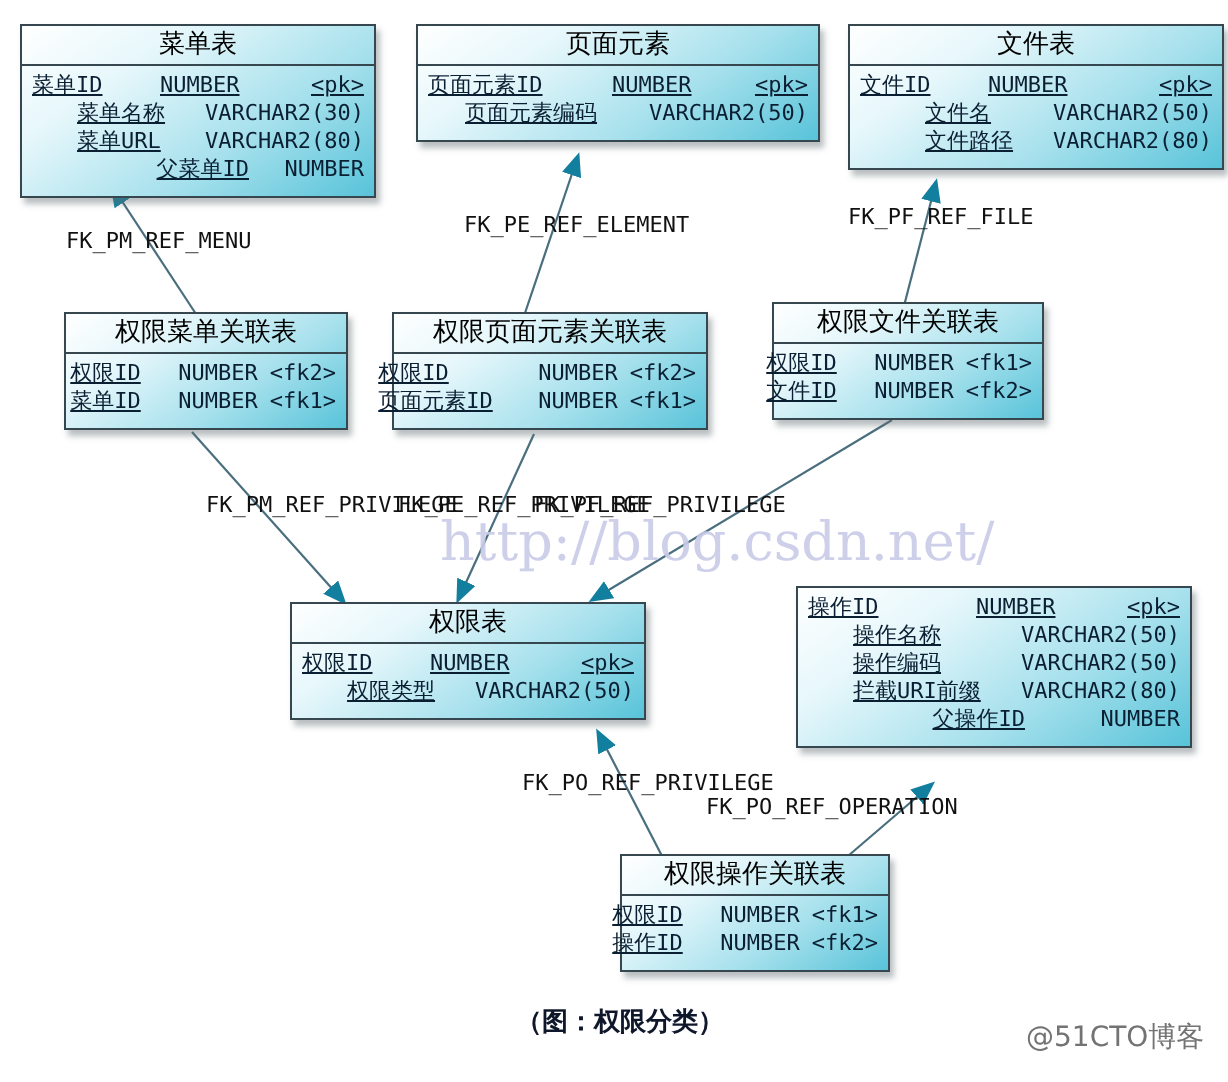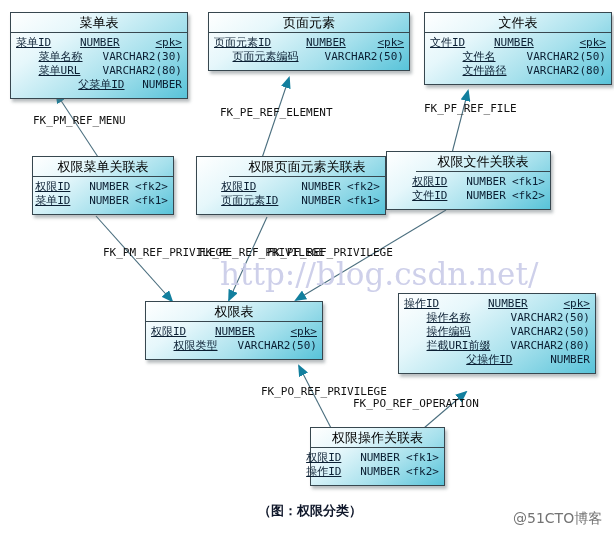--- a/index.html
+++ b/index.html
@@ -25,21 +25,21 @@
        font-family:"DejaVu Sans Mono","DejaVu Sans","Liberation Mono",monospace;justify-content:flex-end;}
   .c-name{flex:0 0 auto;width:var(--namew,60px);text-decoration:underline;}
   .c-type{flex:0 0 auto;}
   .c-key{margin-left:auto;padding-left:6px;}
   .row.pk .c-name,.row.pk .c-type,.row.pk .c-key{text-decoration:underline;}
   .fk-label{
     position:absolute;font-size:11px;color:#111;white-space:nowrap;
     font-family:"DejaVu Sans Mono","Liberation Mono",monospace;letter-spacing:0px;
   }
   .caption{position:absolute;left:258px;top:502px;font-size:13px;color:#0f172a;font-weight:bold;}
-  .wm-center{position:absolute;left:220px;top:256px;font-size:31px;color:#c9cbe8;
+  .wm-center{position:absolute;left:220px;top:256px;font-size:27px;color:#c9cbe8;
              font-family:"DejaVu Serif","Liberation Serif",serif;opacity:0.9;}
   .wm-corner{position:absolute;left:513px;top:510px;font-size:14px;color:#737373;}
 </style>
 </head>
 <body>
 
 <div class="canvas">
 
   <svg class="arrows" width="614" height="541" viewBox="0 0 614 541">
     <defs>
@@ -128,37 +128,37 @@
         <span class="c-key">&lt;fk2&gt;</span>
       </div>
       <div class="row">
         <span class="c-name">菜单ID</span>
         <span class="c-type">NUMBER</span>
         <span class="c-key">&lt;fk1&gt;</span>
       </div>
     </div>
   </div>
 
-  <div class="etable" style="left:196px;top:156px;width:156px;padding-left:32px;--namew:80px;">
+  <div class="etable" style="left:196px;top:156px;width:156px;--namew:80px;">
     <div class="etable-title">权限页面元素关联表</div>
     <div class="etable-body">
       <div class="row">
         <span class="c-name">权限ID</span>
         <span class="c-type">NUMBER</span>
         <span class="c-key">&lt;fk2&gt;</span>
       </div>
       <div class="row">
         <span class="c-name">页面元素ID</span>
         <span class="c-type">NUMBER</span>
         <span class="c-key">&lt;fk1&gt;</span>
       </div>
     </div>
   </div>
 
-  <div class="etable" style="left:386px;top:151px;width:134px;padding-left:29px;--namew:54px;">
+  <div class="etable" style="left:386px;top:151px;width:134px;--namew:54px;">
     <div class="etable-title">权限文件关联表</div>
     <div class="etable-body">
       <div class="row">
         <span class="c-name">权限ID</span>
         <span class="c-type">NUMBER</span>
         <span class="c-key">&lt;fk1&gt;</span>
       </div>
       <div class="row">
         <span class="c-name">文件ID</span>
         <span class="c-type">NUMBER</span>
@@ -218,21 +218,21 @@
       </div>
       <div class="row">
         <span class="c-name">操作ID</span>
         <span class="c-type">NUMBER</span>
         <span class="c-key">&lt;fk2&gt;</span>
       </div>
     </div>
   </div>
 
   <div class="fk-label" style="left:33px;top:114px;">FK_PM_REF_MENU</div>
-  <div class="fk-label" style="left:220px;top:106px;">FK_PE_REF_ELEMENT</div>
+  <div class="fk-label" style="left:232px;top:106px;">FK_PE_REF_ELEMENT</div>
   <div class="fk-label" style="left:424px;top:102px;">FK_PF_REF_FILE</div>
   <div class="fk-label" style="left:103px;top:246px;">FK_PM_REF_PRIVILEGE</div>
   <div class="fk-label" style="left:199px;top:246px;">FK_PE_REF_PRIVILEGE</div>
   <div class="fk-label" style="left:267px;top:246px;">FK_PF_REF_PRIVILEGE</div>
   <div class="fk-label" style="left:261px;top:385px;">FK_PO_REF_PRIVILEGE</div>
   <div class="fk-label" style="left:353px;top:397px;">FK_PO_REF_OPERATION</div>
 
   <div class="caption">（图：权限分类）</div>
 
 </div>

